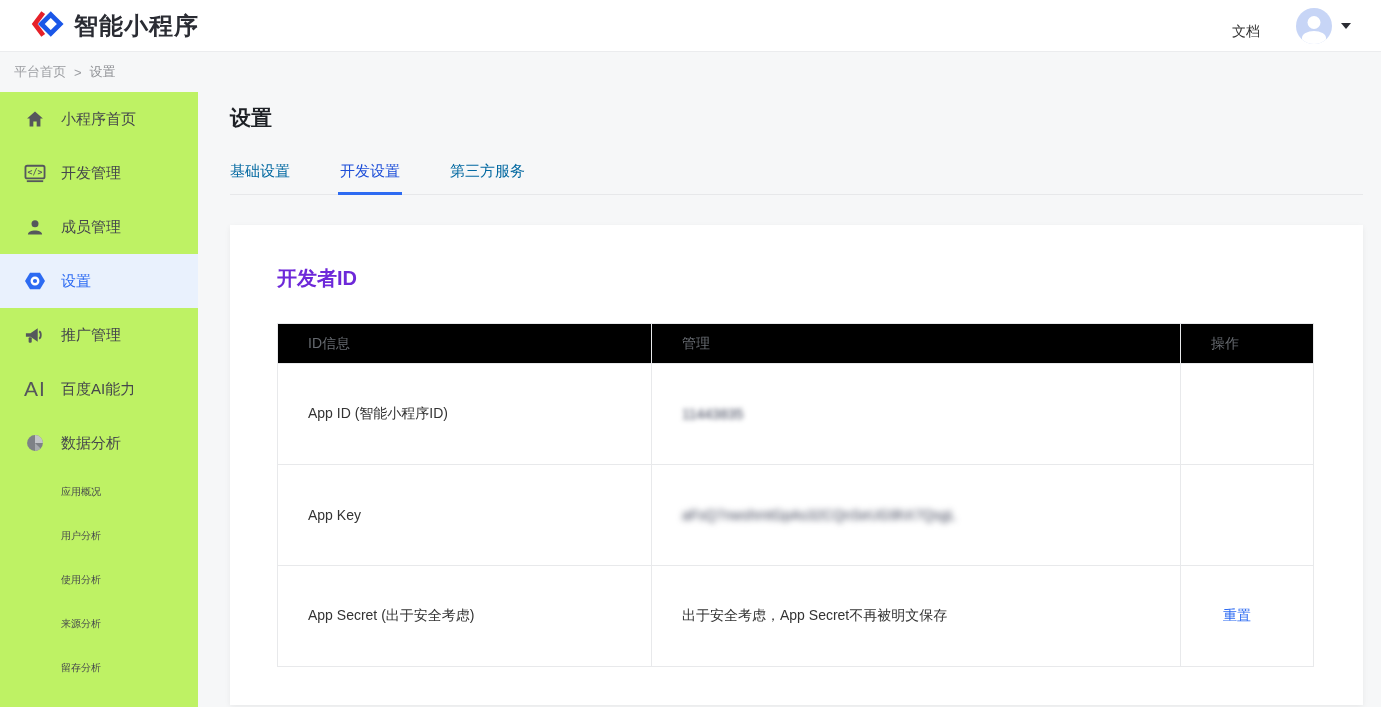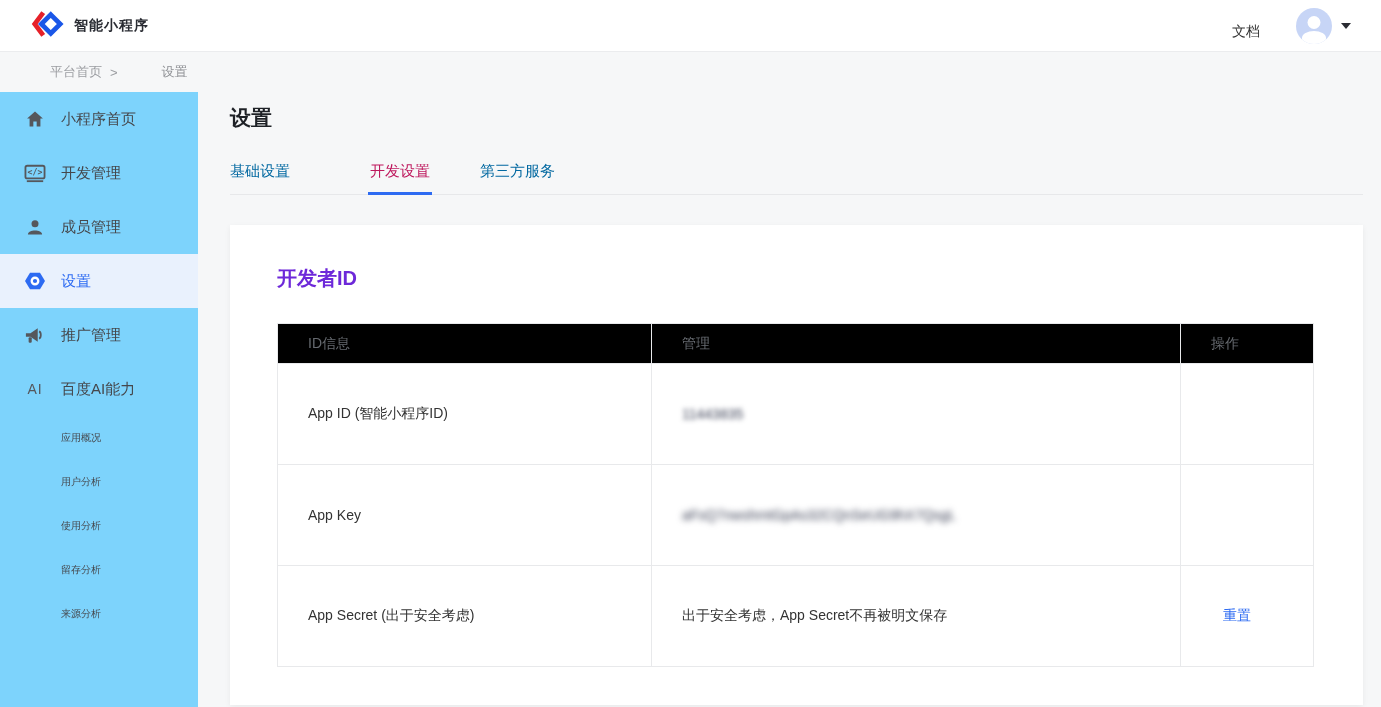--- a/index.html
+++ b/index.html
@@ -11,66 +11,66 @@
     position:relative;
   }
 
   
   .topbar {
     height:52px; background:#fff; border-bottom:1px solid #ebecee;
     display:flex; align-items:center; justify-content:space-between;
     padding:0 30px;
   }
   .brand { display:flex; align-items:center; gap:10px; }
-  .brand-name { font-size:14px; font-weight:700; color:#2a2c33; letter-spacing:1px; }
+  .brand-name { font-size:24px; font-weight:700; color:#2a2c33; letter-spacing:1px; }
   .topbar-right { display:flex; align-items:center; gap:18px; }
   .doc-link { font-size:14px; color:#333; cursor:pointer; margin-right:18px;margin-top:12px; }
   .avatar-wrap { display:flex; align-items:center; gap:9px; cursor:pointer; }
   .avatar {
     width:36px; height:36px; border-radius:50%;
     background:#c7d5f6; position:relative; overflow:hidden;
   }
   .avatar .head { position:absolute; left:50%; top:8px; transform:translateX(-50%);
     width:13px; height:13px; border-radius:50%; background:#fff; }
   .avatar .body { position:absolute; left:50%; top:23px; transform:translateX(-50%);
     width:24px; height:14px; border-radius:50% 50% 0 0; background:#fff; }
   .caret { width:0; height:0; border-left:5px solid transparent;
     border-right:5px solid transparent; border-top:6px solid #2a2c33; }
 
   
   .breadcrumb-row { height:40px; display:flex; align-items:center; padding:0 14px; }
   .breadcrumb { font-size:13px; color:#9b9da1; display:flex; gap:8px; align-items:center; }
-  .breadcrumb .crumb { cursor:pointer;margin-left:36px; }
+  .breadcrumb .crumb { cursor:pointer; }
   .breadcrumb .crumb.current { color:#8f9195; cursor:default; }
 
   
   .layout { display:flex; height:615px; }
-  .sidebar { width:198px; background:#7dd3fc; flex:none; }
+  .sidebar { width:198px; background:#bef264; flex:none; }
   .side-item {
     height:54px; display:flex; align-items:center; cursor:pointer;
     padding-left:24px;
   }
   .side-item .icon { width:22px; height:22px; flex:none; display:flex;
     align-items:center; justify-content:center; }
   .side-item .label { margin-left:15px; font-size:15px; color:#45474c; }
   .side-item.active { background:#e9f1fd; }
   .side-item.active .label { color:#2d6bf2; }
   .side-sub-item {
     height:44px; display:flex; align-items:center; padding-left:61px;
     font-size:10px; color:#45474c; cursor:pointer;
   }
-  .ai-glyph { font-size:14px; color:#55575c; letter-spacing:1px; font-weight:400; }
+  .ai-glyph { font-size:21px; color:#55575c; letter-spacing:1px; font-weight:400; }
 
   
   .main { flex:1; padding:0 19px 0 32px; }
   .page-title { font-size:21px; font-weight:600; color:#1e2126; margin-top:12px; }
   .tabs { display:flex; margin-top:30px; border-bottom:1px solid #e7e8ea; }
   .tab { font-size:15px; color:#0369a1; padding-bottom:13px; margin-right:50px;
     cursor:pointer; position:relative; }
-  .tab.active { color:#be185d;margin-left:30px; }
+  .tab.active { color:#1d4ed8; }
   .tab.active::after { content:""; position:absolute; left:-2px; right:-2px; bottom:-1px;
     height:3px; background:#2d6bf2; }
 
   .card {
     background:#fff; margin-top:30px; height:480px;
     box-shadow:0 2px 6px rgba(0,0,0,0.06);
     padding:40px 49px 0 47px;
   }
   .card-heading { font-size:20px; font-weight:600; color:#6d28d9; }
 
@@ -176,26 +176,36 @@
       <span class="label">推广管理</span>
     </div>
 
     <div class="side-item">
       <span class="icon">
           <span class="ai-glyph">AI</span>
         </span>
       <span class="label">百度AI能力</span>
     </div>
 
+    <div class="side-item">
+      <span class="icon">
+        <svg width="20" height="20" viewBox="0 0 24 24">
+          <circle cx="12" cy="12" r="9.5" fill="#7e8187"></circle>
+          <path d="M12 12 L12 2.5 A9.5 9.5 0 0 1 21.5 12 Z" fill="#c3c5c9"></path>
+          <path d="M12 12 L18.7 18.7 A9.5 9.5 0 0 1 12 21.5 Z" fill="#a7aaaf"></path>
+        </svg>
+      </span>
+      <span class="label">数据分析</span>
+    </div>
 
     <div class="side-sub-item">应用概况</div>
     <div class="side-sub-item">用户分析</div>
     <div class="side-sub-item">使用分析</div>
+    <div class="side-sub-item">来源分析</div>
     <div class="side-sub-item">留存分析</div>
-    <div class="side-sub-item">来源分析</div>
   </div>
 
   <div class="main">
     <div class="page-title">设置</div>
 
     <div class="tabs">
       <span class="tab">基础设置</span>
       <span class="tab active">开发设置</span>
       <span class="tab">第三方服务</span>
     </div>

